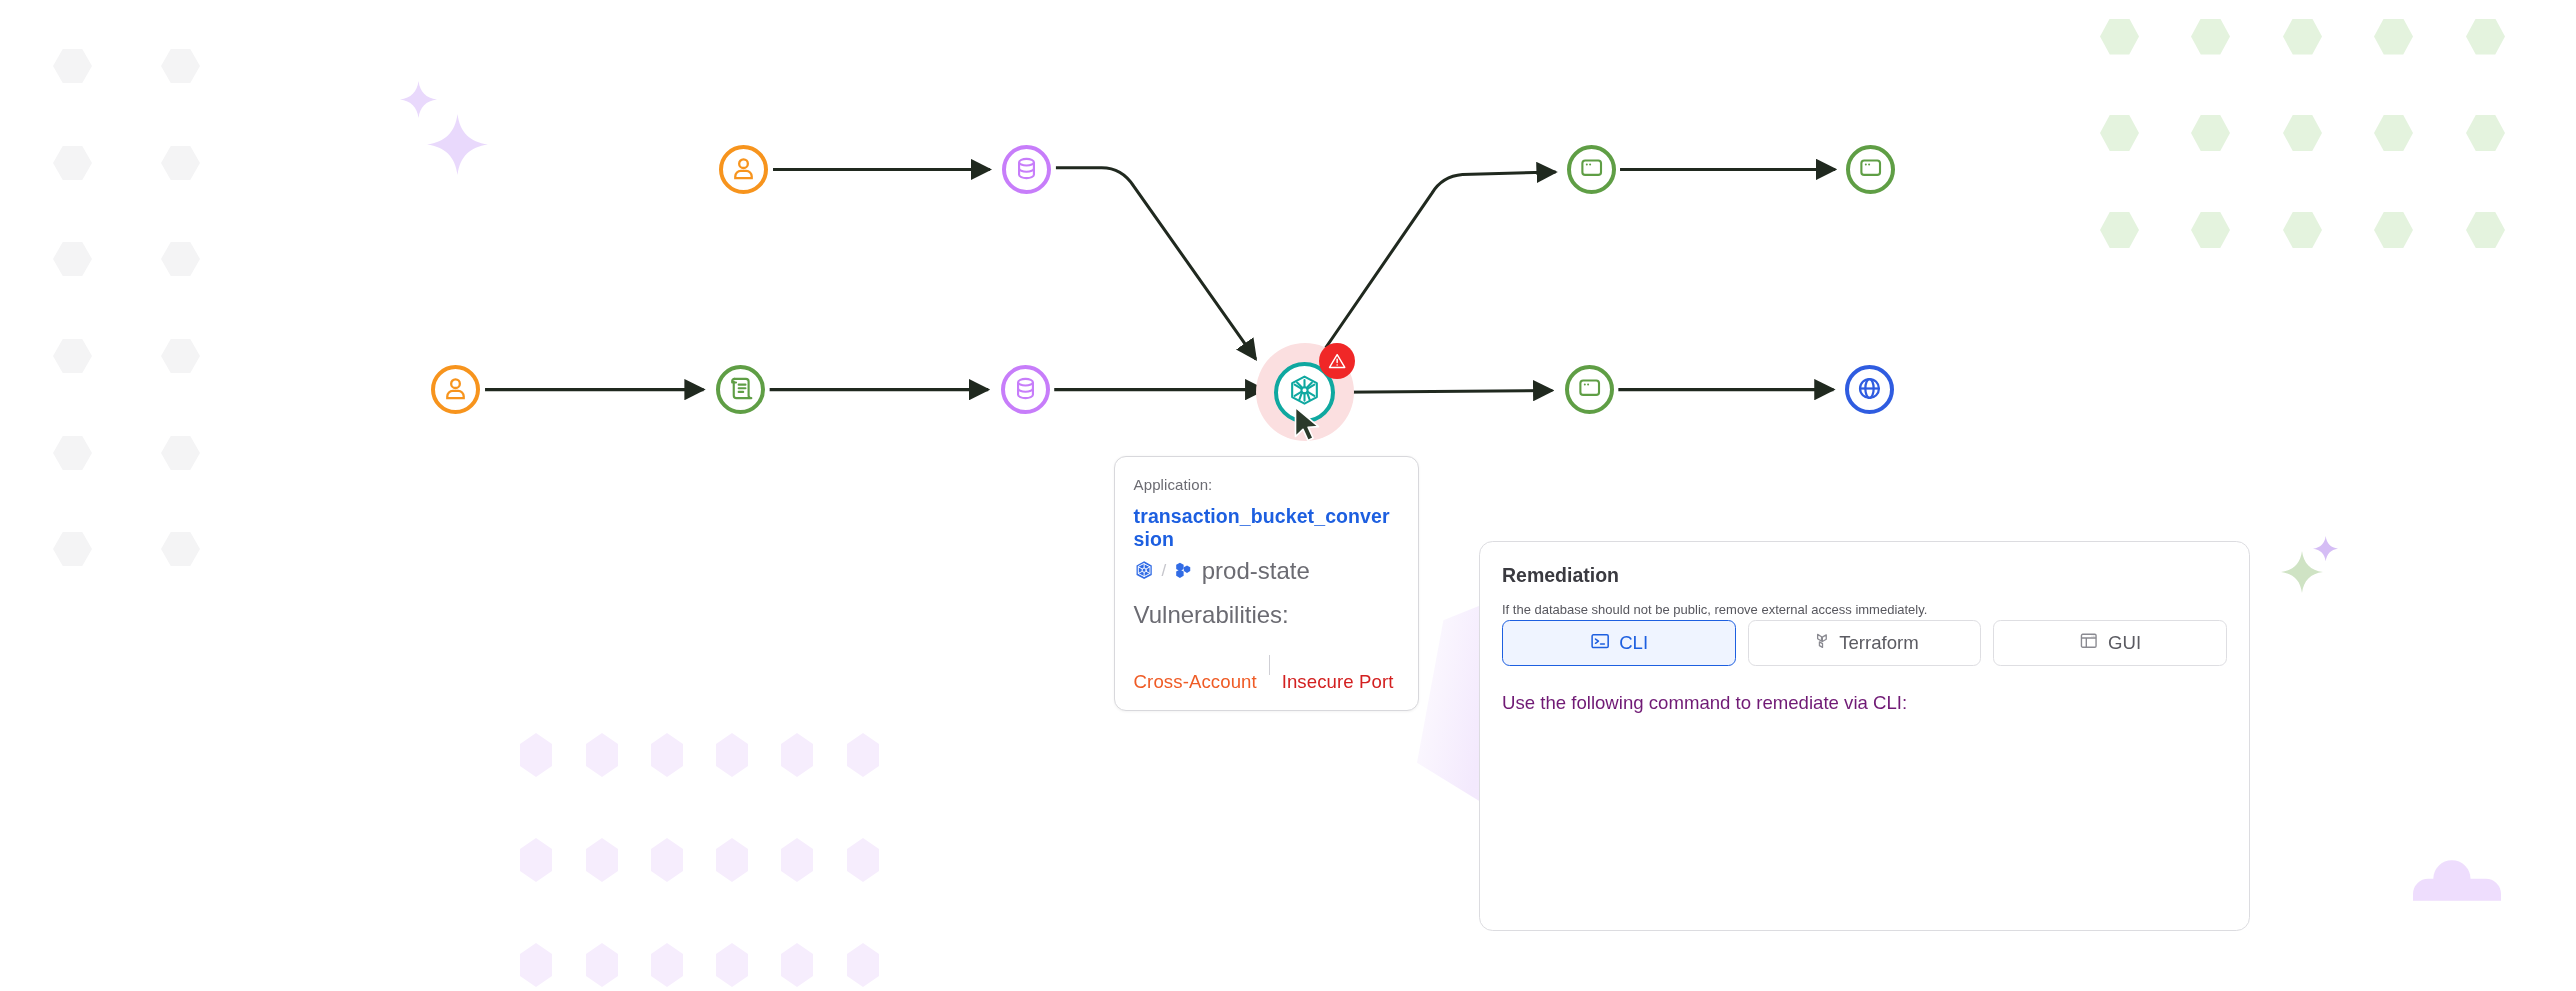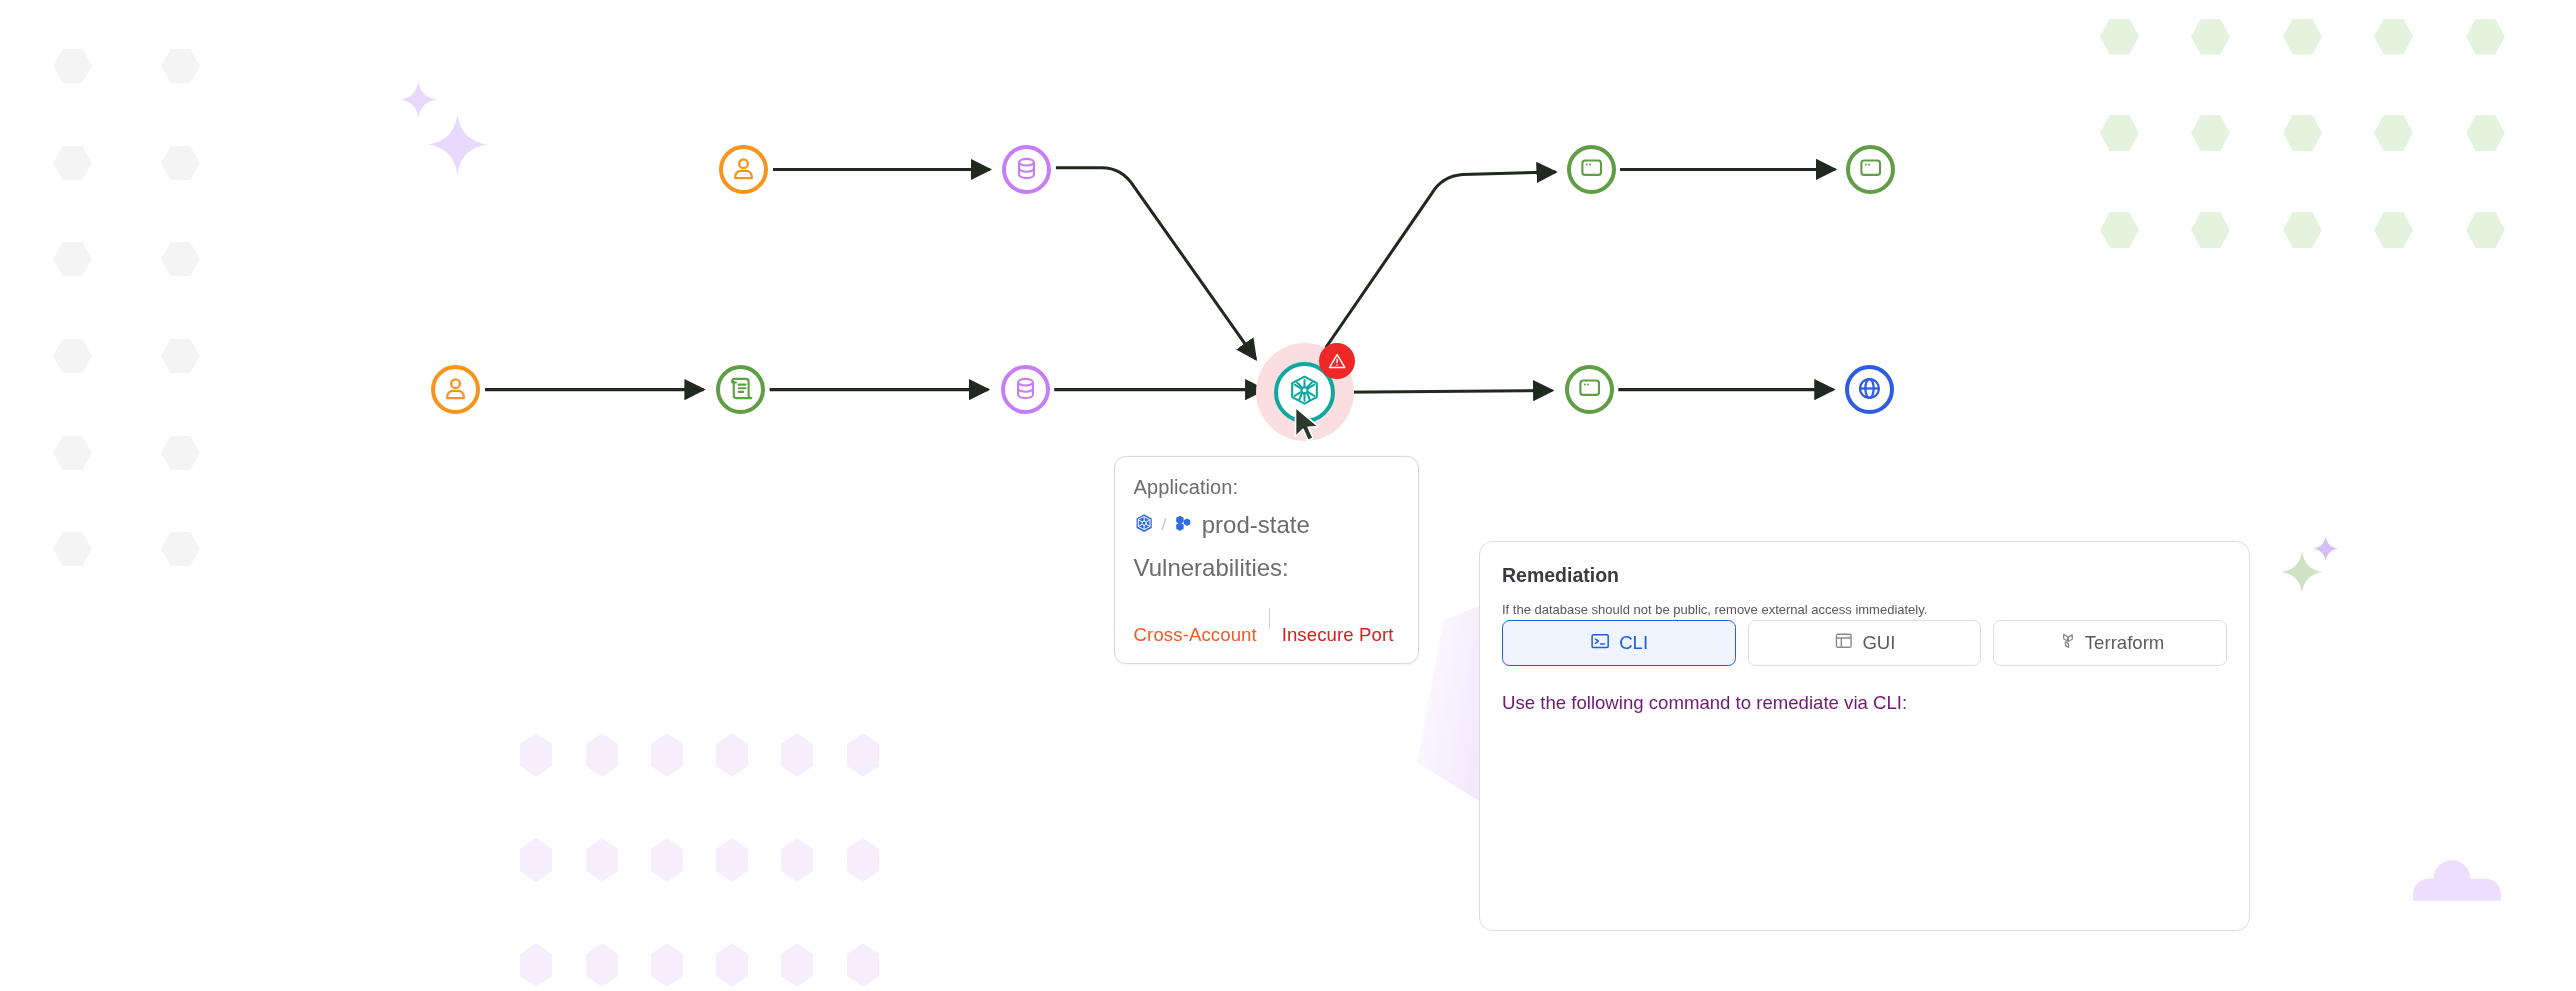--- a/index.html
+++ b/index.html
@@ -51,21 +51,21 @@
     position: absolute;
     left: 1114px; top: 456px;
     width: 305px;
     background: #ffffff;
     border: 0.8px solid #d8d8dc;
     border-radius: 12px;
     padding: 18.6px 18.6px 17px 18.6px;
     box-shadow: 0 0.8px 2.5px rgba(0,0,0,.05);
     z-index: 30;
   }
-  .tt-label { font-size: 20px; color: #6b6b72; margin-bottom: 12px; letter-spacing: 0.1px; }
+  .tt-label { font-size: 15px; color: #6b6b72; margin-bottom: 12px; letter-spacing: 0.1px; }
   .tt-app-name {
     font-size: 19.5px; color: #1d5fe0; font-weight: 700; letter-spacing: 0.1px;
     margin-bottom: 6.8px; word-break: break-all;
   }
   .tt-path { display: flex; align-items: center; gap: 7.6px; margin-bottom: 15.3px; }
   .tt-sep { color: #c6c6cc; font-size: 17px; }
   .tt-ns { font-size: 24px; color: #6b6b72; }
   .tt-vuln-label { font-size: 24px; color: #6b6b72; margin-bottom: 8.5px; }
   .tt-vulns { display: flex; align-items: center; gap: 12px; }
   .vuln-chip { font-size: 18.6px; letter-spacing: 0.1px; margin-top: 34px; }
@@ -303,20 +303,21 @@
             <ellipse cx="12" cy="12" rx="3.7" ry="8.4"></ellipse>
             <path d="M3.6 12 h16.8"></path>
           </svg></span>
       </div>
     </div>
 
   <div id="beam"></div>
 
   <div id="app-tooltip">
     <div class="tt-label">Application:</div>
+    <div class="tt-app-name">transaction_bucket_conversion</div>
     <div class="tt-path">
       <span>
         <svg width="20.3" height="20.3" viewBox="0 0 24 24">
           <polygon points="12,1.6 21,6.4 21,17.6 12,22.4 3,17.6 3,6.4" fill="#326ce5"></polygon>
           <g fill="none" stroke="#ffffff" stroke-width="1.15" stroke-linecap="round">
             <circle cx="12" cy="12" r="2.5"></circle>
             <path d="M12 4.4 L12 9.4 M12 14.6 L12 19.6 M5.1 8 L9.6 10.6 M14.4 13.4 L18.9 16
                      M5.1 16 L9.6 13.4 M14.4 10.6 L18.9 8"></path>
             <polygon points="12,4.4 18.9,8 18.9,16 12,19.6 5.1,16 5.1,8"></polygon>
           </g>
@@ -352,40 +353,40 @@
           <svg width="20.3" height="20.3" viewBox="0 0 24 24" fill="none" stroke="#1d5fe0" stroke-width="1.8">
             <rect x="2.5" y="4.5" width="19" height="15" rx="1.5"></rect>
             <path d="M6.5 9.5 L10 12 L6.5 14.5" stroke-linecap="round" stroke-linejoin="round"></path>
             <path d="M12.5 15.5 L17 15.5" stroke-linecap="round"></path>
           </svg>
         </span>
         <span>CLI</span>
       </div>
       <div class="rem-tab">
         <span>
+          <svg width="19.5" height="19.5" viewBox="0 0 24 24" fill="none" stroke="#8a8a91" stroke-width="1.6" stroke-linejoin="round">
+            <path d="M9.4 4.2 L14.2 7 L14.2 12.4 L9.4 9.6 Z"></path>
+            <path d="M15.2 7.6 L20 4.8 L20 10.2 L15.2 13 Z"></path>
+            <path d="M11.6 13.4 L15.4 15.6 L15.4 20.2 L11.6 18 Z"></path>
+          </svg>
+        </span>
+        <span>Terraform</span>
+      </div>
+      <div class="rem-tab">
+        <span>
           <svg width="19.5" height="19.5" viewBox="0 0 24 24" fill="none" stroke="#8a8a91" stroke-width="1.7">
             <rect x="3" y="4" width="18" height="16" rx="1.6"></rect>
             <path d="M3 8.6 L21 8.6 M9 8.6 L9 20"></path>
             <circle cx="16" cy="6.3" r="0.6" fill="#8a8a91" stroke="none"></circle>
             <circle cx="17.8" cy="6.3" r="0.6" fill="#8a8a91" stroke="none"></circle>
             <circle cx="19.6" cy="6.3" r="0.6" fill="#8a8a91" stroke="none"></circle>
           </svg>
         </span>
         <span>GUI</span>
       </div>
-      <div class="rem-tab">
-        <span>
-          <svg width="19.5" height="19.5" viewBox="0 0 24 24" fill="none" stroke="#8a8a91" stroke-width="1.6" stroke-linejoin="round">
-            <path d="M9.4 4.2 L14.2 7 L14.2 12.4 L9.4 9.6 Z"></path>
-            <path d="M15.2 7.6 L20 4.8 L20 10.2 L15.2 13 Z"></path>
-            <path d="M11.6 13.4 L15.4 15.6 L15.4 20.2 L11.6 18 Z"></path>
-          </svg>
-        </span>
-        <span>Terraform</span>
-      </div>
     </div>
 
     <div class="rem-use">Use the following command to remediate via CLI:</div>
 
   </div>
 
   <svg id="cursor" width="36" height="42" viewBox="0 0 24 28">
     <path d="M3 1.5 L3 21 L8 16.2 L11.3 23.6 L14.7 22 L11.4 14.8 L18.3 14.4 Z" fill="#2b3a2b" stroke="#ffffff" stroke-width="1.1" stroke-linejoin="round"></path>
   </svg>
 

